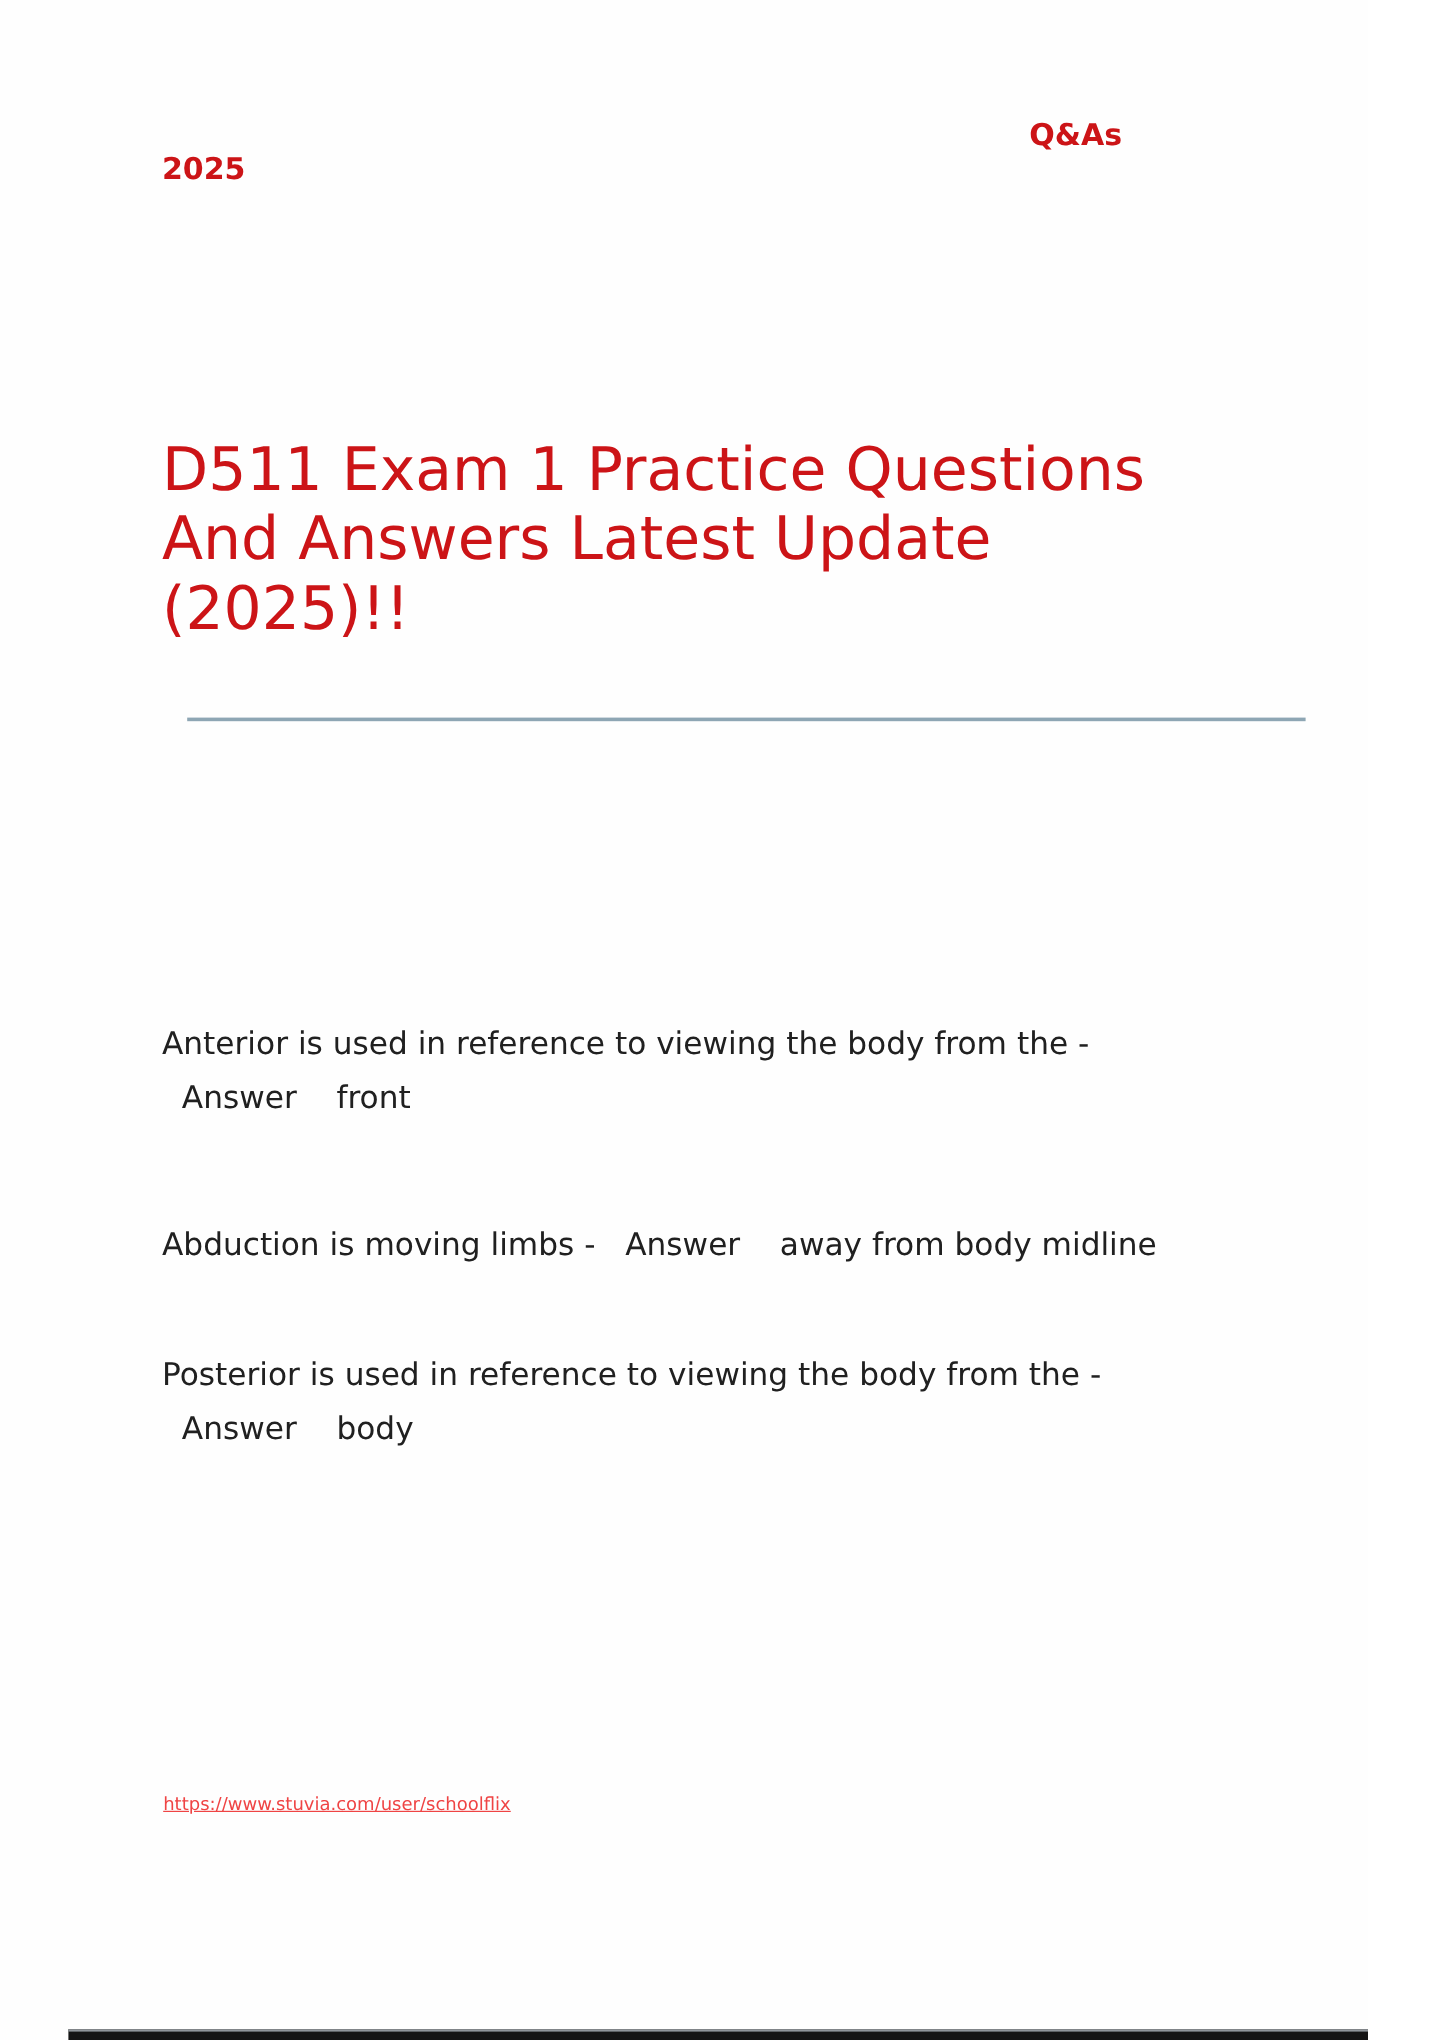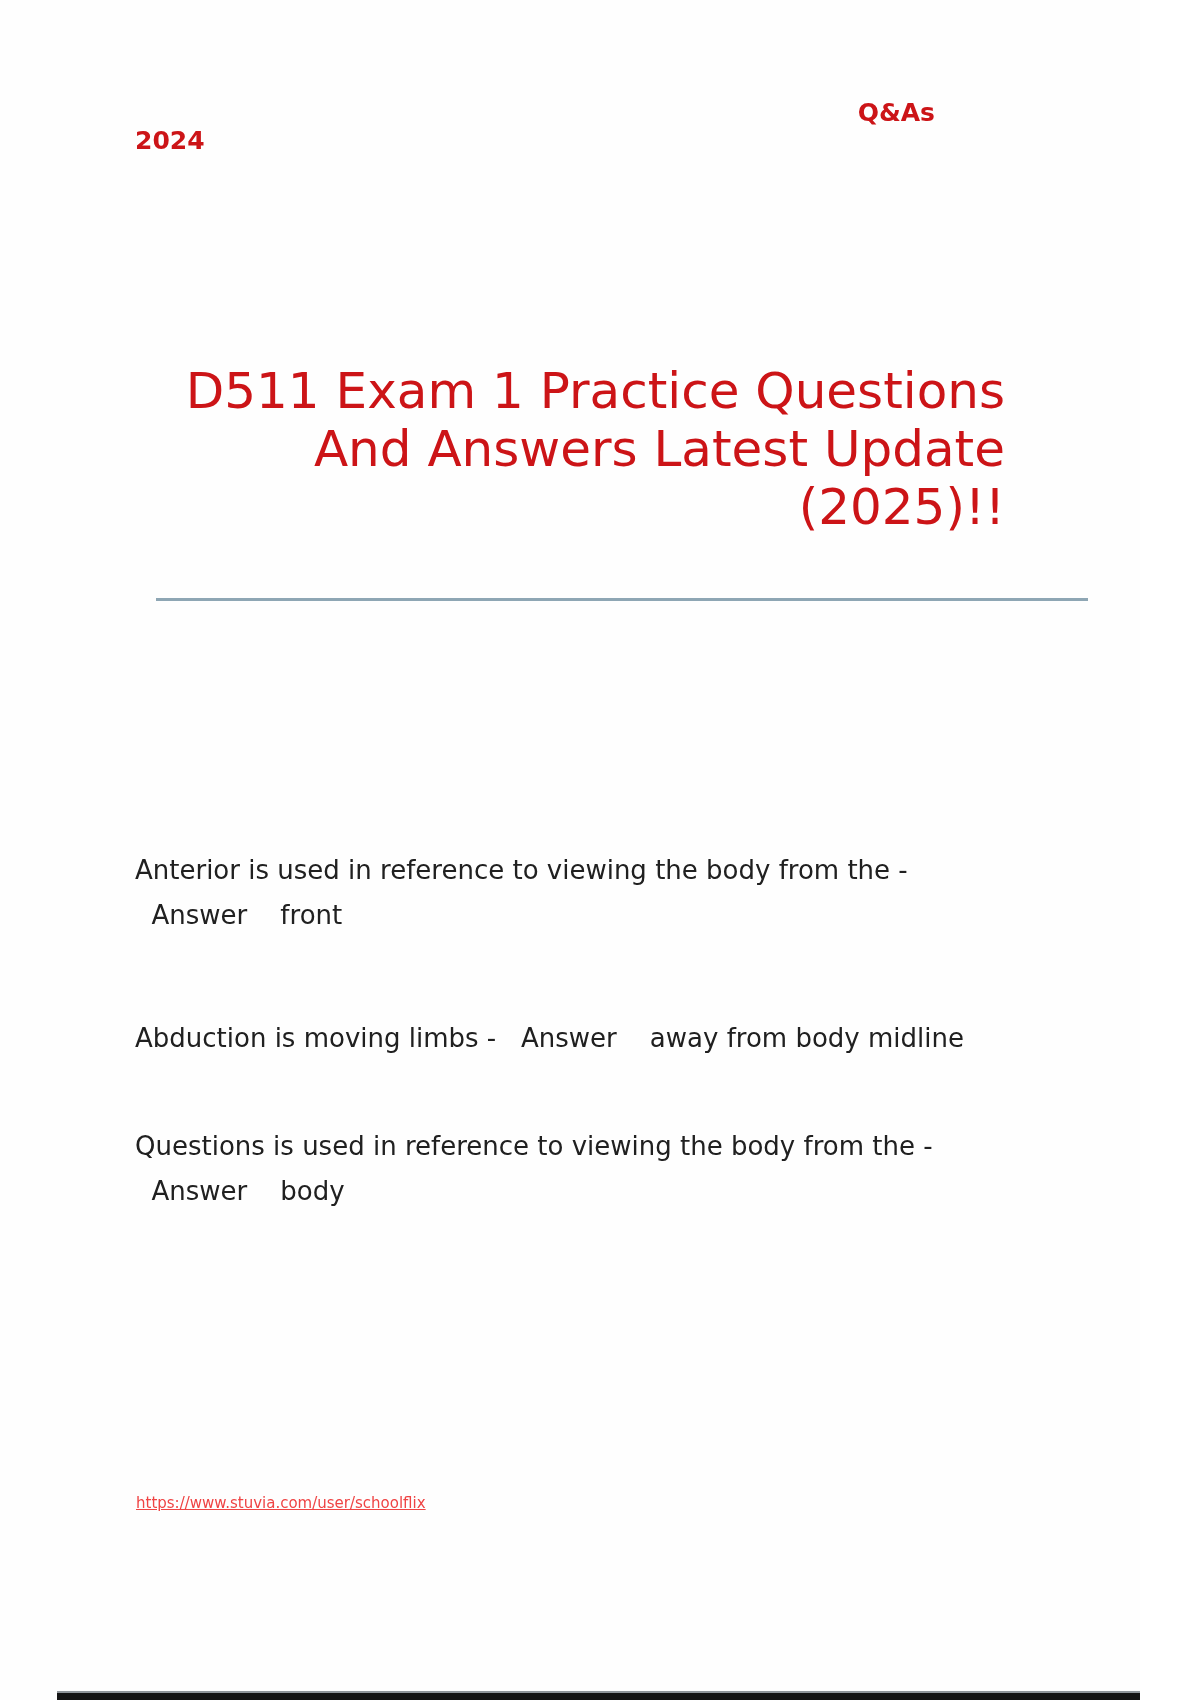--- a/index.html
+++ b/index.html
@@ -26,21 +26,21 @@
   .corner-tag.year  { top: 126px; left: 135px;  }
   .doc-title {
     position: absolute;
     top: 362px;
     left: 135px;
     width: 870px;
     margin: 0;
     font-size: 50px;
     font-weight: 400;
     line-height: 58px;
-    text-align: right;
+    text-align: left;
     color: #cc1417;
   }
   .title-divider {
     position: absolute;
     top: 598px;
     left: 156px;
     width: 932px;
     height: 3px;
     background: #8ea6b4;
   }
@@ -76,30 +76,30 @@
     border-top: 2px solid #8f959a;
   }
 </style>
 </head>
 <body>
 
 <div class="page">
 
   <span class="corner-tag qas">Q&amp;As</span>
 
-  <span class="corner-tag year">2024</span>
+  <span class="corner-tag year">2025</span>
 
   <h1 class="doc-title">D511 Exam 1 Practice Questions And Answers Latest Update (2025)!!</h1>
 
   <div class="title-divider"></div>
 
   <p class="qa-item i1"><span>Abduction is moving limbs -</span> &nbsp;&nbsp;<span>Answer</span>&nbsp;&nbsp;&nbsp; <span>away from body midline</span></p>
 
   <p class="qa-item i0"><span>Anterior is used in reference to viewing the body from the -</span> &nbsp;&nbsp;<span>Answer</span>&nbsp;&nbsp;&nbsp; <span>front</span></p>
 
-  <p class="qa-item i2"><span>Questions is used in reference to viewing the body from the -</span> &nbsp;&nbsp;<span>Answer</span>&nbsp;&nbsp;&nbsp; <span>body</span></p>
+  <p class="qa-item i2"><span>Posterior is used in reference to viewing the body from the -</span> &nbsp;&nbsp;<span>Answer</span>&nbsp;&nbsp;&nbsp; <span>body</span></p>
 
 
   <a class="footer-link" href="#">https://www.stuvia.com/user/schoolflix</a>
 
   <div class="bottom-bar"></div>
 
 </div>
 
 </body></html>

